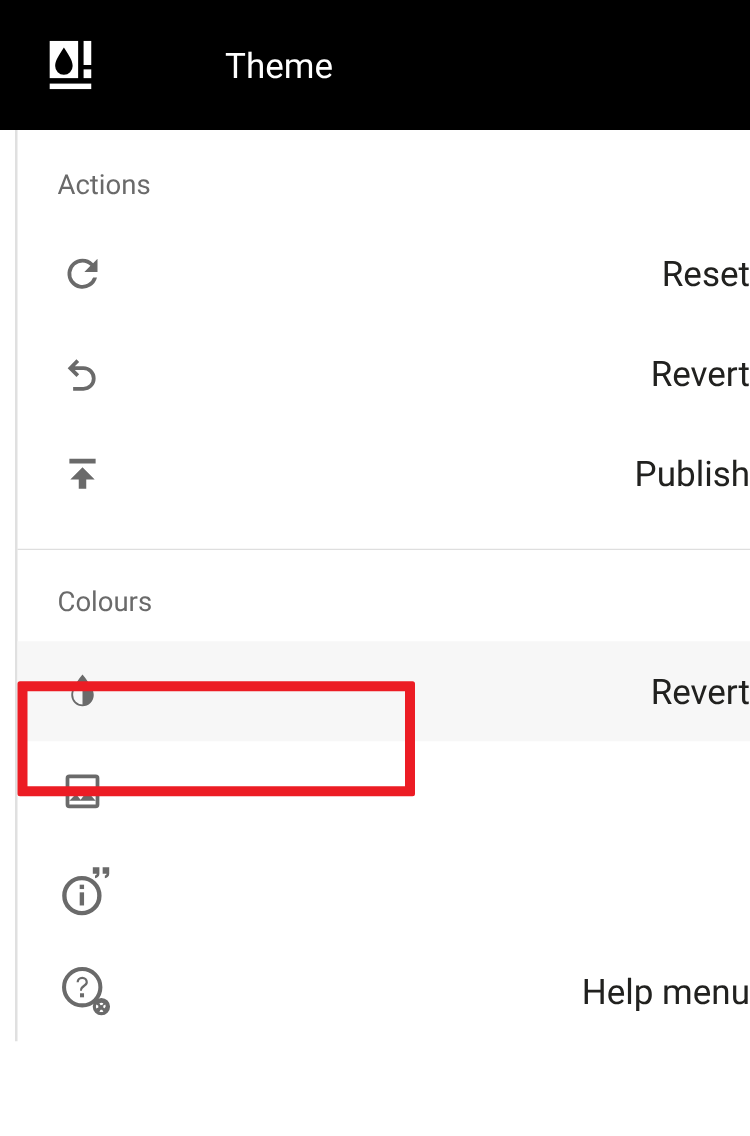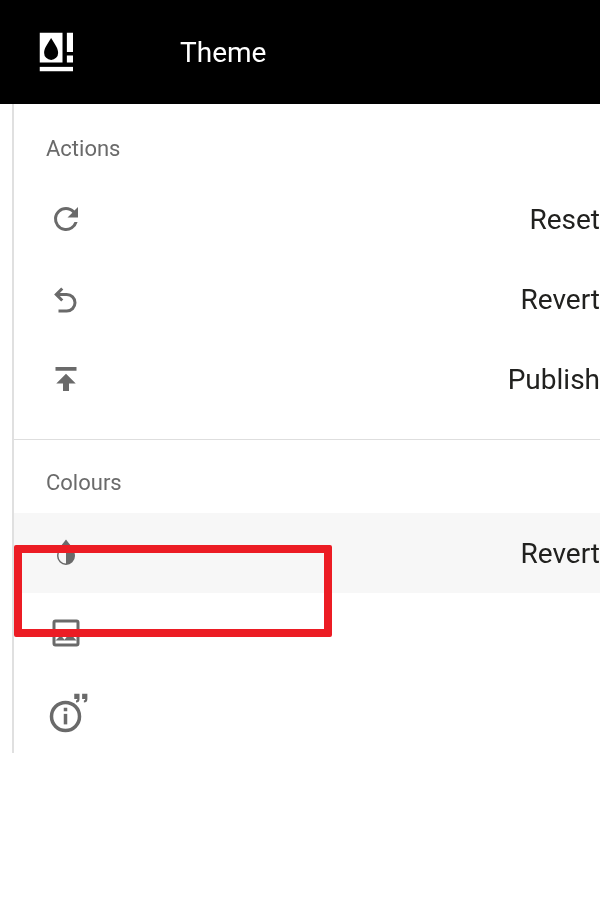--- a/index.html
+++ b/index.html
@@ -94,17 +94,28 @@
       <span class="icon-cell">
         <svg viewBox="0 0 24 24" width="42" height="42">
           <circle cx="10" cy="14" r="8" fill="none" stroke="#6a6a6a" stroke-width="2"></circle>
           <rect x="9" y="9" width="2" height="2" fill="#6a6a6a"></rect>
           <rect x="9" y="12.5" width="2" height="6" fill="#6a6a6a"></rect>
           <path fill="#6a6a6a" d="M15 1h3v3a2 2 0 0 1-2 2v-1.2a.8.8 0 0 0 .8-.8H15V1zm4.5 0h3v3a2 2 0 0 1-2 2V4.8a.8.8 0 0 0 .8-.8H19.5V1z"></path>
         </svg>
       </span>
     </div>
 
+    <div class="list-row">
+      <span class="icon-cell">
+        <svg viewBox="0 0 26 26" width="42" height="42">
+          <circle cx="11" cy="11" r="9" fill="none" stroke="#6a6a6a" stroke-width="2"></circle>
+          <path fill="#6a6a6a" d="M8.2 8.6a2.8 2.8 0 0 1 5.6 0c0 1.3-1 1.9-1.9 2.5-.7.5-1 .8-1 1.6H9.9c0-1.6.8-2.2 1.6-2.8.7-.5 1.2-.9 1.2-1.3a1.7 1.7 0 0 0-3.4 0H8.2z"></path>
+          <rect x="9.9" y="14" width="2" height="2" fill="#6a6a6a"></rect>
+          <path fill="#6a6a6a" d="M20.5 16.3a4.3 4.3 0 1 0 0 8.6 4.3 4.3 0 0 0 0-8.6zm-2.7 4.3a2.7 2.7 0 0 1 .2-1l1 .6a1.6 1.6 0 0 0 0 .8l-1 .6a2.7 2.7 0 0 1-.2-1zm2.7 2.7c-.35 0-.68-.07-1-.2l.6-1a1.6 1.6 0 0 0 .8 0l.6 1c-.32.13-.65.2-1 .2zm1-4.4-.6 1a1.6 1.6 0 0 0-.8 0l-.6-1a2.7 2.7 0 0 1 2 0zm.9.7a2.7 2.7 0 0 1 .2 1c0 .35-.7.68-.2 1l-1-.6a1.6 1.6 0 0 0 0-.8l1-.6z"></path>
+        </svg>
+      </span>
+      <span class="row-label">Help menu</span>
+    </div>
 
   </div>
 </div>
 
 <div class="highlight-box" id="hl" style="left: 14px; top: 545px; width: 318px; height: 92px;"></div>
 
 </body></html>

